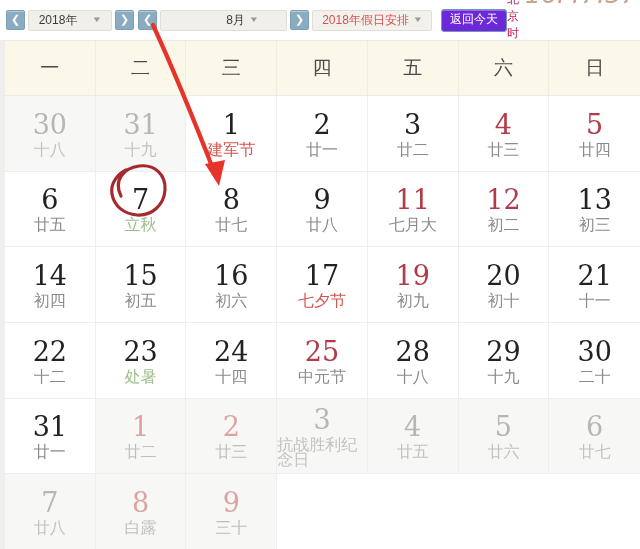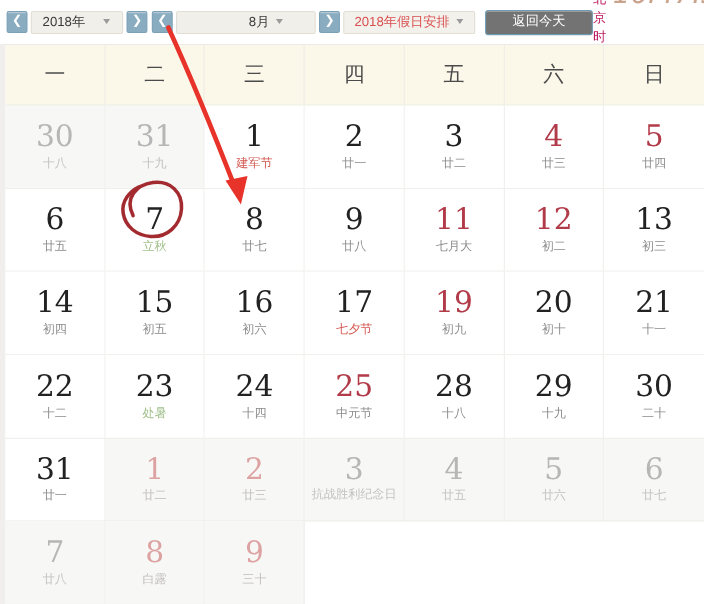--- a/index.html
+++ b/index.html
@@ -61,28 +61,28 @@
     color: #d94f4f;
     background: #f3f1ec;
   }
   .caret {
     color: #9a9a9a;
     font-size: 8px;
     line-height: 8px;
     transform: scaleX(1.35);
   }
   .today-btn {
-    background: #737373;
+    background: #6d28d9;
     border: 1px solid #6e9bb4;
     border-radius: 3px;
     color: #ffffff;
     font-size: 12px;
     height: 21px;
     line-height: 19px;
-    padding: 0 24px;
+    padding: 0 8px;
     margin-left: 8px;
     box-shadow: inset 0 1px 0 rgba(255,255,255,0.3);
     flex: none;
   }
   #clock {
     margin-left: auto;
     margin-right: 8px;
     display: flex;
     align-items: baseline;
     gap: 6px;
@@ -144,35 +144,35 @@
   }
   .cell:nth-child(7n) { border-right: none; }
   .num {
     font-family: "DejaVu Serif", "Liberation Serif", serif;
     font-size: 27px;
     line-height: 30px;
     color: #222222;
     font-weight: normal;
   }
   .sub {
-    font-size: 11px;
+    font-size: 16px;
     line-height: 15px;
     color: #8b8b8b;
     margin-top: 2px;
   }
   
   .cell.weekend .num { color: #b23b4a; }
   .cell.weekend .sub { color: #8b8b8b; }
   .cell.out { background: #f7f7f6; }
   .cell.out .num { color: #b6b6b6; }
   .cell.out .sub { color: #c2c2c2; }
   .cell.out.weekend .num { color: #dda3a3; }
   .cell.out.weekend .sub { color: #c2bdbd; }
   .sub.festival { color: #d3564f; }
-  .sub.festival-dim { color: #e2a3a0; font-family: Liberation Mono, monospace; }
+  .sub.festival-dim { color: #e2a3a0; }
   .sub.term { color: #9fbf8a; }
   .sub.term-dim { color: #b9d0a8; }
 
   
   #annotations {
     position: absolute;
     left: 0; top: 0;
     width: 640px; height: 549px;
     pointer-events: none;
   }

